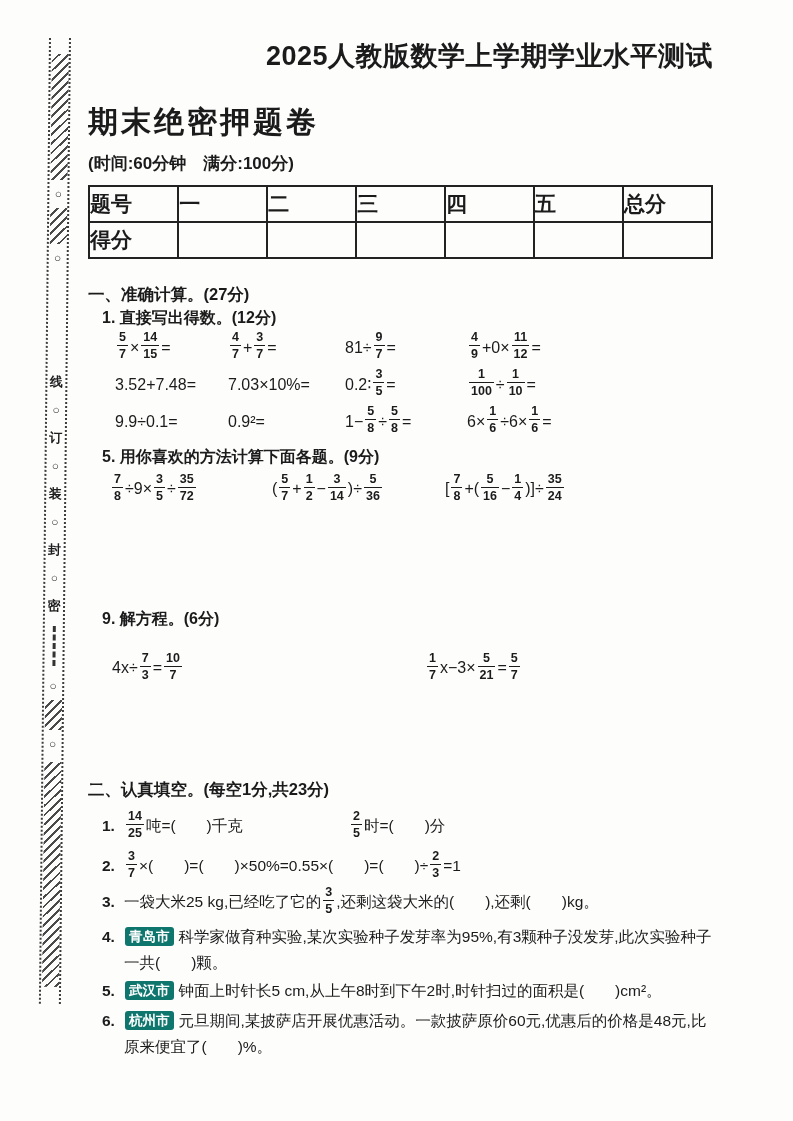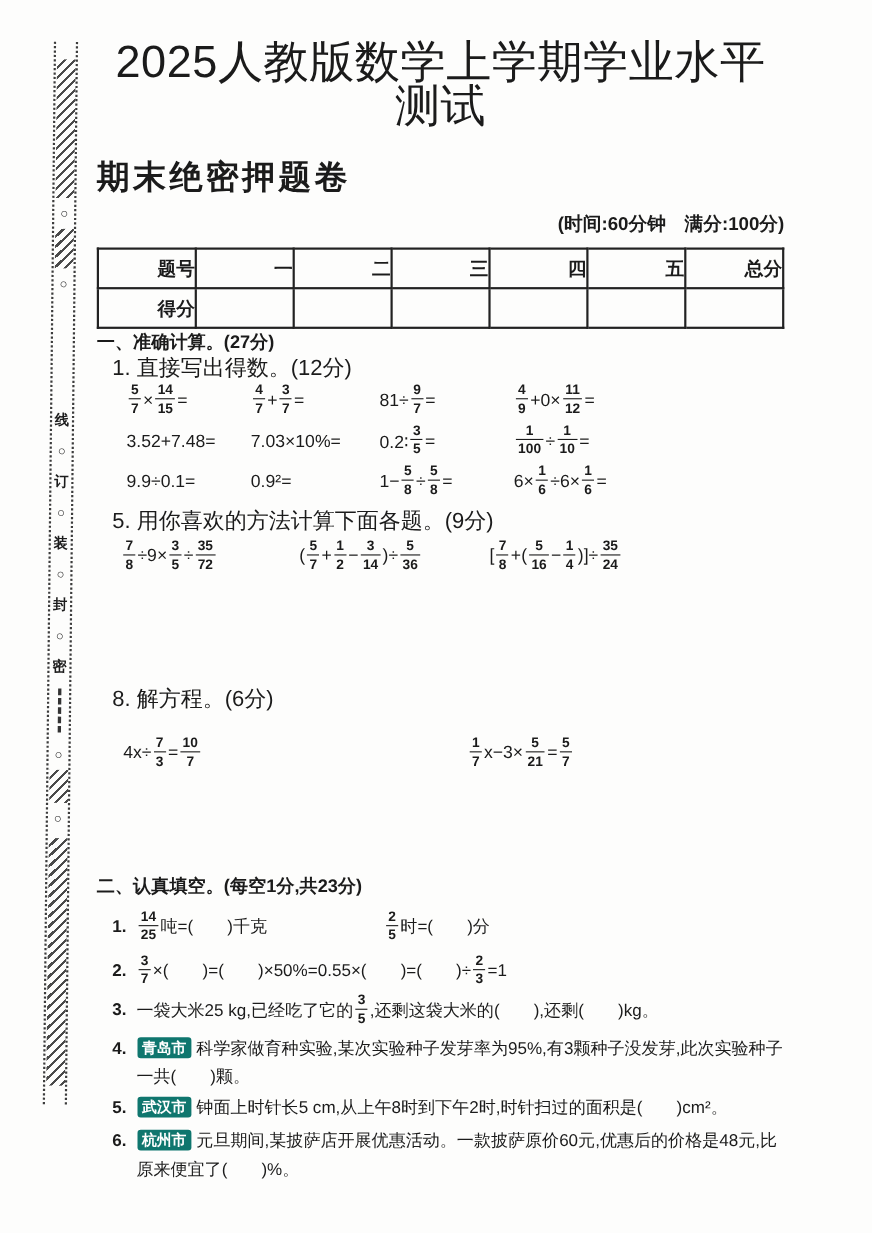--- a/index.html
+++ b/index.html
@@ -19,33 +19,33 @@
   .h-a{height:126px;margin-top:16px}
   .h-b{height:36px}
   .h-c{height:30px}
   .h-d{height:225px;margin-top:4px}
   .strip-spacer{height:96px}
   .circ{font-size:12px;line-height:14px;color:#222;margin:7px 0}
   .vchar{font-size:13px;line-height:14px;font-weight:600;color:#1d1d1d;margin:7px 0}
   .dashseg{width:0;border-left:3px dashed #333;height:40px;margin:6px 0}
   
   .content{position:absolute;left:88px;top:36px;width:625px}
-  .title{font-size:41px;font-weight:normal;text-align:center;line-height:40px;letter-spacing:.5px}
+  .title{font-size:27px;font-weight:bold;text-align:right;line-height:40px;letter-spacing:.5px}
   .subtitle{font-size:30px;font-weight:bold;text-align:left;line-height:38px;margin-top:27px;letter-spacing:3px}
-  .info{font-size:17px;font-weight:600;text-align:right;line-height:22px;margin-top:12px}
+  .info{font-size:17px;font-weight:600;text-align:left;line-height:22px;margin-top:12px}
   
   table.score{border-collapse:collapse;width:100%;margin-top:10px;table-layout:fixed}
   table.score td{
-    border:2px solid #222;height:34px;text-align:right;
-    font-size:17px;font-weight:bold;padding:0;
+    border:2px solid #222;height:34px;text-align:left;
+    font-size:21px;font-weight:bold;padding:0;
   }
   td.c0{width:14%}
   
-  .sec-title{font-size:16.5px;font-weight:bold;line-height:22px;margin-top:1px}
-  .q-label{font-size:20px;font-weight:normal;line-height:22px;padding-left:14px}
+  .sec-title{font-size:16.5px;font-weight:bold;line-height:22px;margin-top:24px}
+  .q-label{font-size:16px;font-weight:bold;line-height:22px;padding-left:14px}
   .ql-1{margin-top:2px}
   .ql-2{margin-top:6px}
   .ql-3{margin-top:100px}
   .sec2{margin-top:92px}
   
   .calc-grid{display:grid;grid-template-columns:113px 117px 122px 1fr;padding-left:27px;margin-top:0}
   .calc-grid .mcell{min-height:37px;display:flex;align-items:center;font-size:16px;font-weight:500}
   .calc2-grid{display:grid;grid-template-columns:162px 173px 1fr;padding-left:22px;margin-top:2px}
   .calc2-grid .mcell{min-height:38px;display:flex;align-items:center;font-size:16px;font-weight:500}
   .calc3-grid{display:grid;grid-template-columns:313px 1fr;padding-left:24px;margin-top:20px}
@@ -216,21 +216,21 @@
           <span class="fden">16</span>
         </span>−<span class="frac">
           <span class="fnum">1</span>
           <span class="fden">4</span>
         </span>)]÷<span class="frac">
           <span class="fnum">35</span>
           <span class="fden">24</span>
         </span></div>
   </div>
 
-  <div class="q-label ql-3">8. 解方程。(6分)</div>
+  <div class="q-label ql-3">9. 解方程。(6分)</div>
   <div class="calc3-grid">
     <div class="mcell">4x÷<span class="frac">
           <span class="fnum">7</span>
           <span class="fden">3</span>
         </span>=<span class="frac">
           <span class="fnum">10</span>
           <span class="fden">7</span>
         </span></div>
     <div class="mcell"><span class="frac">
           <span class="fnum">1</span>

